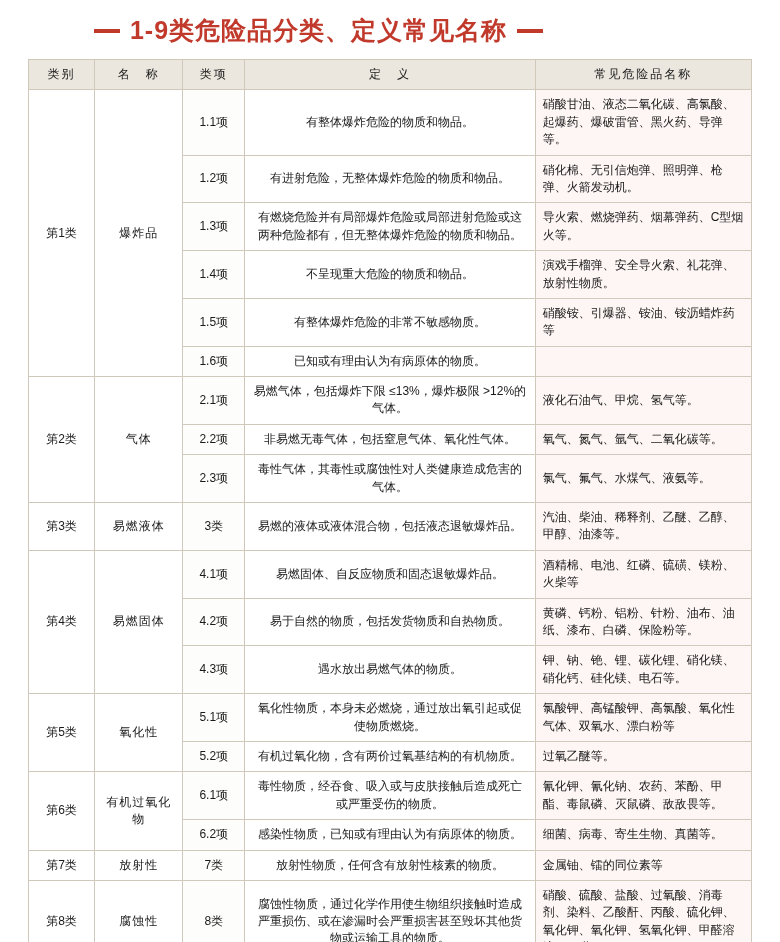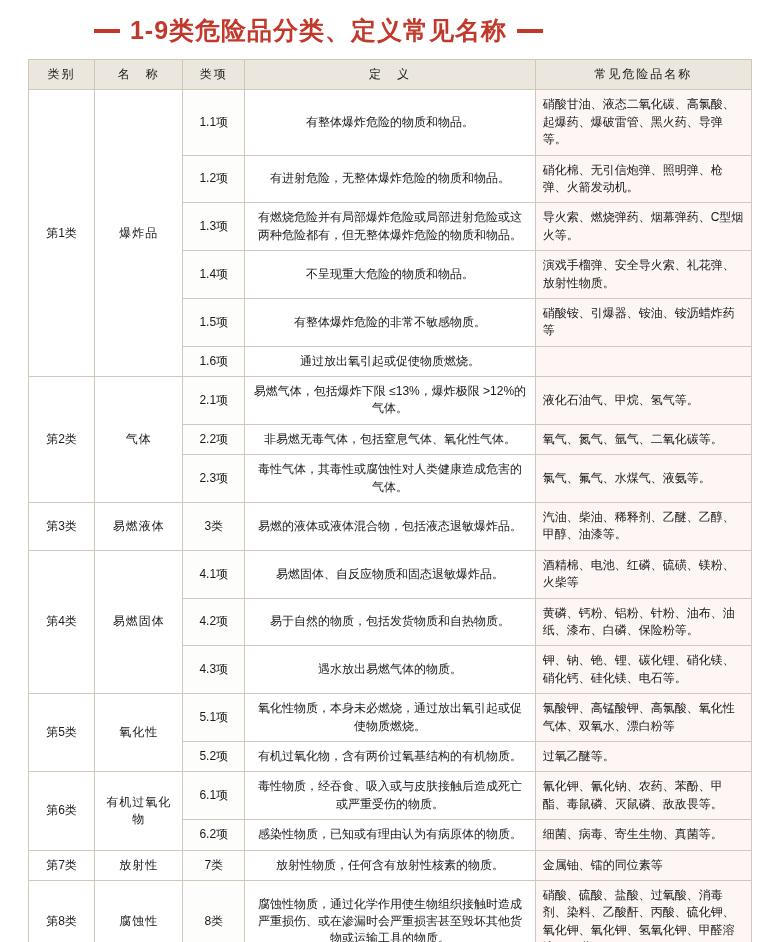--- a/index.html
+++ b/index.html
@@ -143,21 +143,21 @@
           <td class="def">不呈现重大危险的物质和物品。</td>
           <td class="ex">演戏手榴弹、安全导火索、礼花弹、放射性物质。</td>
         </tr>
         <tr>
           <td class="item">1.5项</td>
           <td class="def">有整体爆炸危险的非常不敏感物质。</td>
           <td class="ex">硝酸铵、引爆器、铵油、铵沥蜡炸药等</td>
         </tr>
         <tr>
           <td class="item">1.6项</td>
-          <td class="def">通过放出氧引起或促使物质燃烧。</td>
+          <td class="def">已知或有理由认为有病原体的物质。</td>
           <td class="ex"></td>
         </tr>
         <tr>
           <td class="cls" rowspan="3">第2类</td>
           <td class="nm" rowspan="3">气体</td>
           <td class="item">2.1项</td>
           <td class="def">易燃气体，包括爆炸下限 ≤13%，爆炸极限 &gt;12%的气体。</td>
           <td class="ex">液化石油气、甲烷、氢气等。</td>
         </tr>
         <tr>

